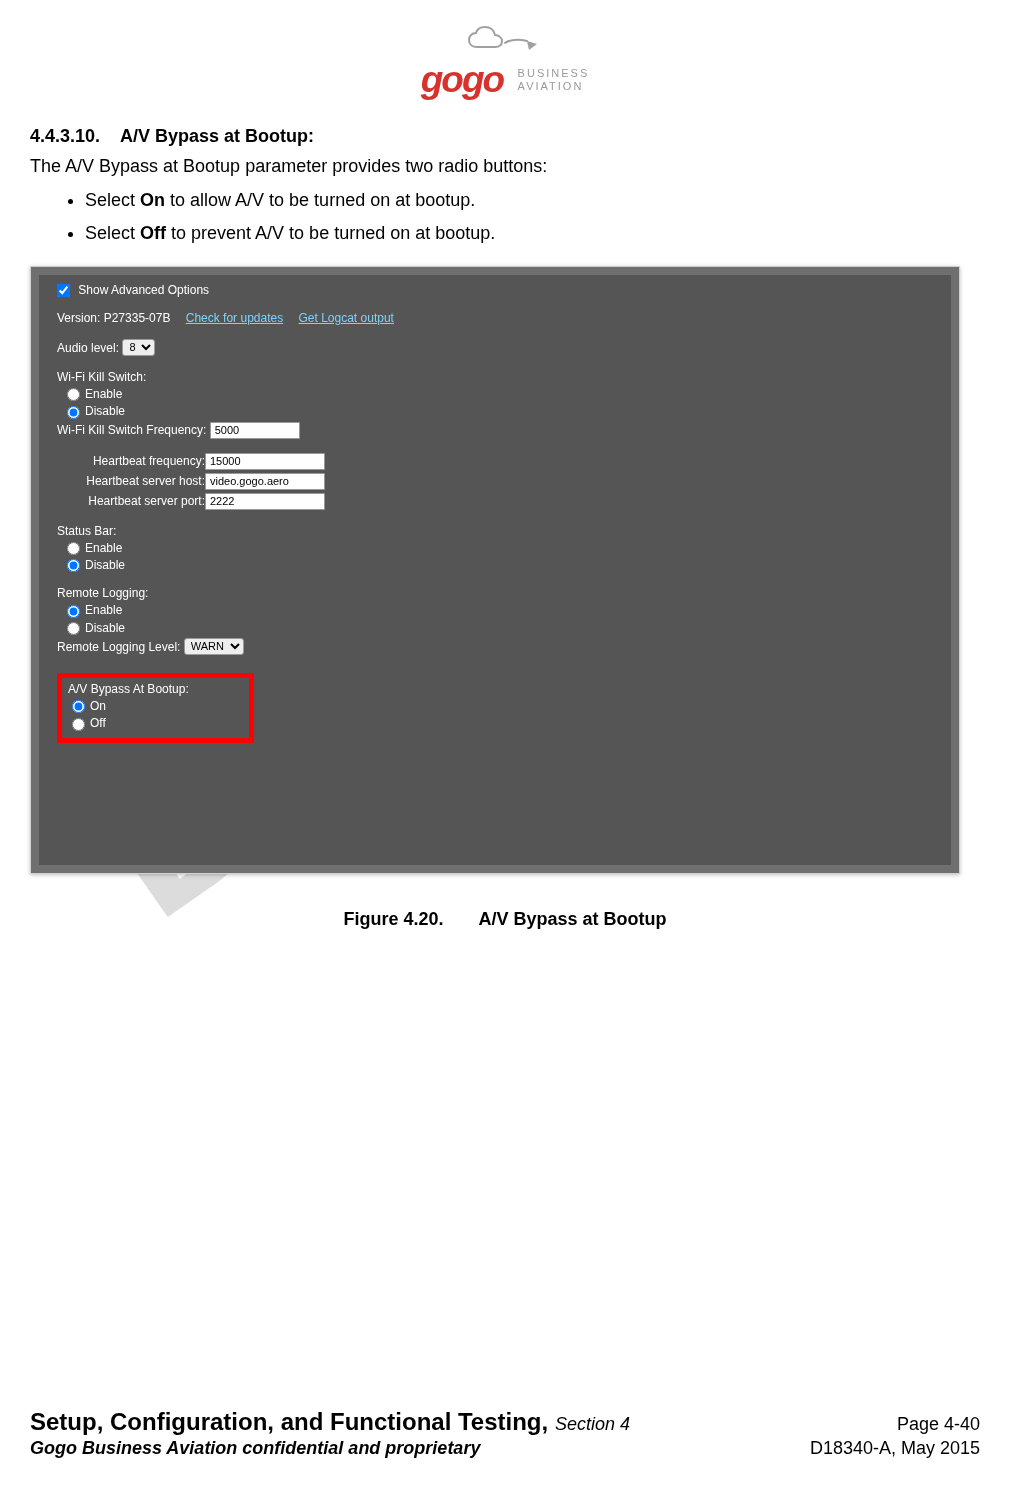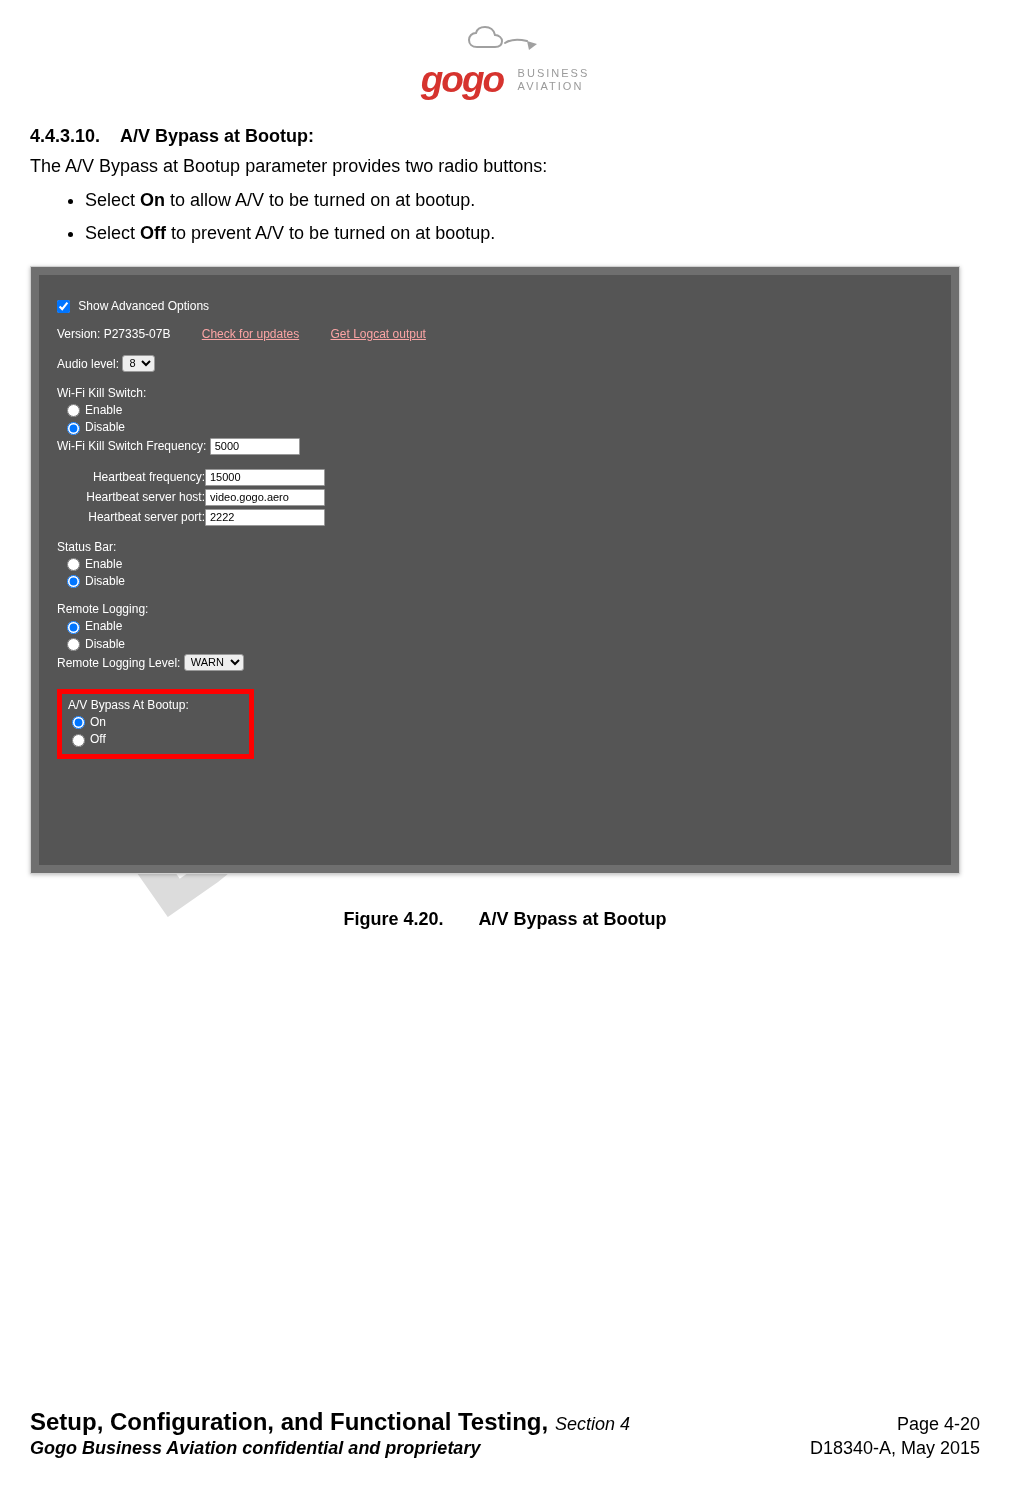--- a/index.html
+++ b/index.html
@@ -20,25 +20,25 @@
   
   .sect-heading { font-size: 18px; font-weight: 700; margin-bottom: 6px; }
   .sect-heading .num { display:inline-block; min-width: 90px; }
   .para { font-size: 18px; line-height: 1.5; margin-bottom: 6px; }
   ul.bullets { list-style: disc; margin-left: 55px; font-size: 18px; line-height: 1.6; }
   ul.bullets li { margin-bottom: 4px; }
   .b { font-weight: 700; }
 
   
   .shot-frame { margin-top: 18px; width: 930px; border: 1px solid #d0d0d0; box-shadow: 0 1px 4px rgba(0,0,0,0.25); background: #6f6f6f; padding: 8px; }
-  .shot-inner { background: #555; color: #fff; font-family: "Lucida Grande", Arial, sans-serif; font-size: 12px; padding: 24px 18px 18px 18px; min-height: 590px; }
+  .shot-inner { background: #555; color: #fff; font-family: "Lucida Grande", Arial, sans-serif; font-size: 12px; padding: 8px 18px 18px 18px; min-height: 590px; }
   .row { margin-bottom: 6px; }
   .group { margin-top: 14px; }
   .lbl { color: #fff; }
-  .link { color: #fca5a5; text-decoration: underline; margin-left: 28px; cursor: pointer; }
+  .link { color: #7dd3fc; text-decoration: underline; margin-left: 12px; cursor: pointer; }
   .chk { vertical-align: middle; margin-right: 5px; }
   .rad { vertical-align: middle; margin-right: 5px; }
   .rad-opt { display: block; margin: 3px 0 3px 10px; }
   .tin { background: #fff; color: #000; border: 1px solid #999; border-radius: 1px; font-size: 11px; padding: 1px 4px; height: 17px; vertical-align: middle; }
   .sel { background: #eee; color:#000; border: 1px solid #999; border-radius: 3px; font-size: 11px; height: 17px; padding: 0 2px; }
   .hb-row { display:flex; align-items:center; margin-bottom:3px; }
   .hb-row .lbl { width: 148px; text-align: right; }
   .btn { background: linear-gradient(#fdfdfd,#e4e4e4); color:#000; border:1px solid #888; border-radius:4px; font-size:11px; padding:3px 12px; cursor:pointer; }
   .highlight { border: 5px solid #ff0000; padding: 4px 60px 4px 6px; display: inline-block; margin-top: 12px; }
 
@@ -154,20 +154,20 @@
     </div>
 
     <div class="fig-cap">
       <span class="fn">Figure 4.20.</span><span>A/V Bypass at Bootup</span>
     </div>
   </div>
 
   <div class="footer">
     <div class="footer-line1">
       <div class="footer-title"><span>Setup, Configuration, and Functional Testing,</span> <span class="sec">Section 4</span></div>
-      <div class="footer-page">Page 4-20</div>
+      <div class="footer-page">Page 4-40</div>
     </div>
     <div class="footer-line2">
       <div>Gogo Business Aviation confidential and proprietary</div>
       <div class="docid">D18340-A, May 2015</div>
     </div>
   </div>
 </div>
 
 </body></html>

